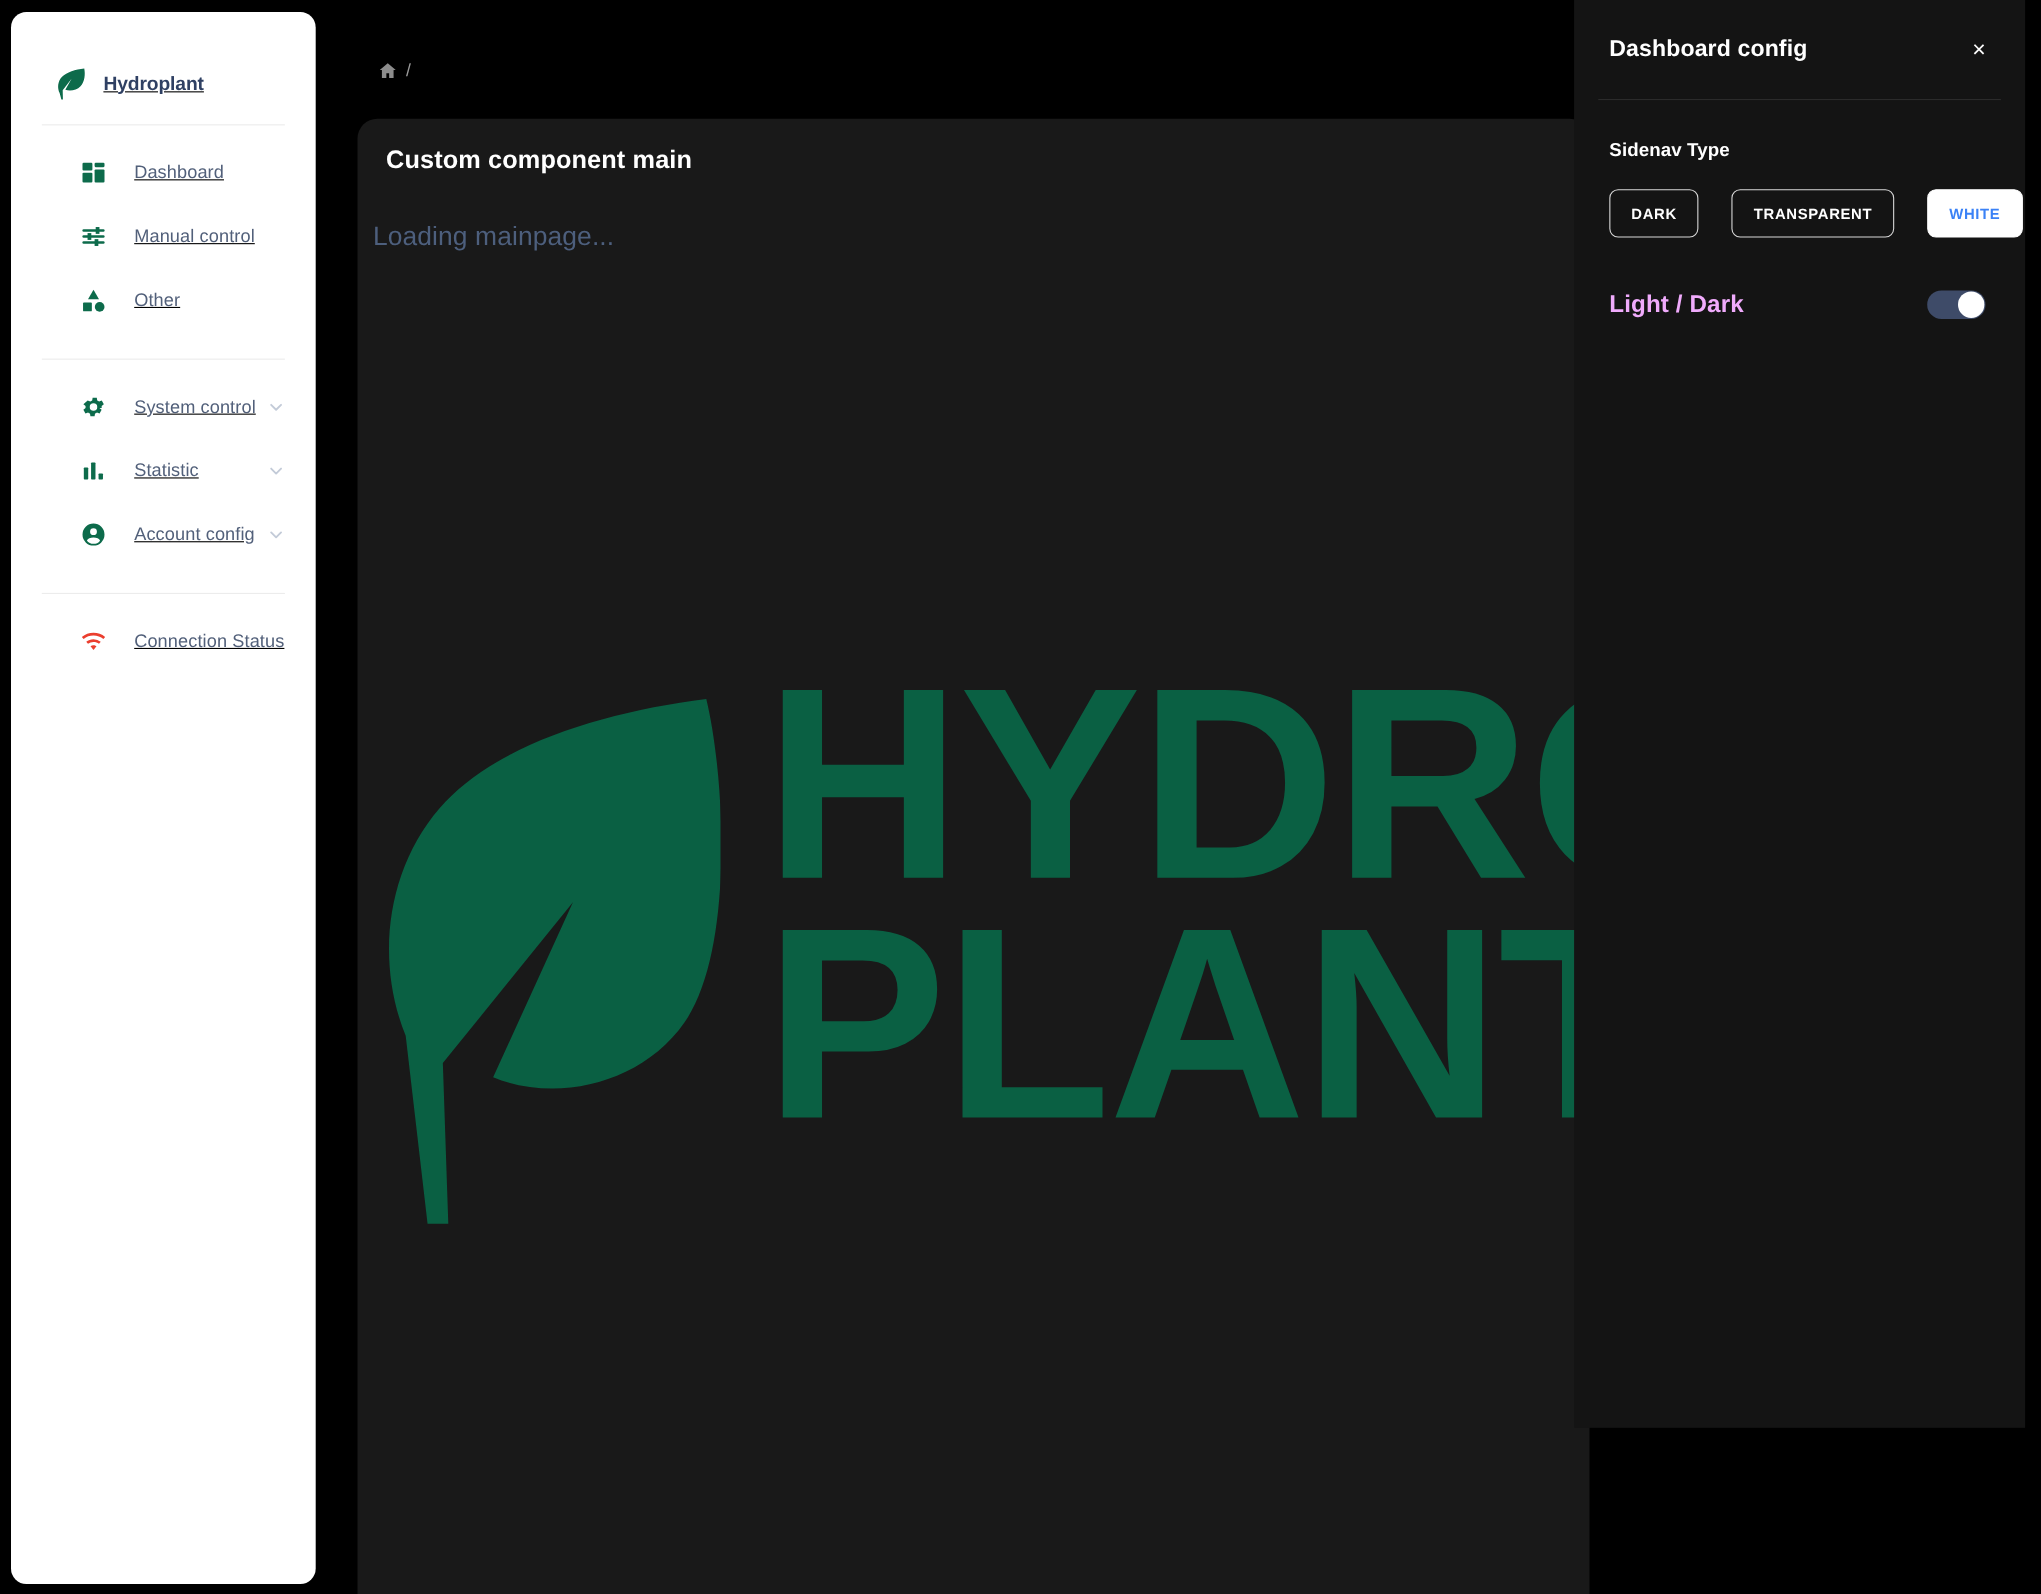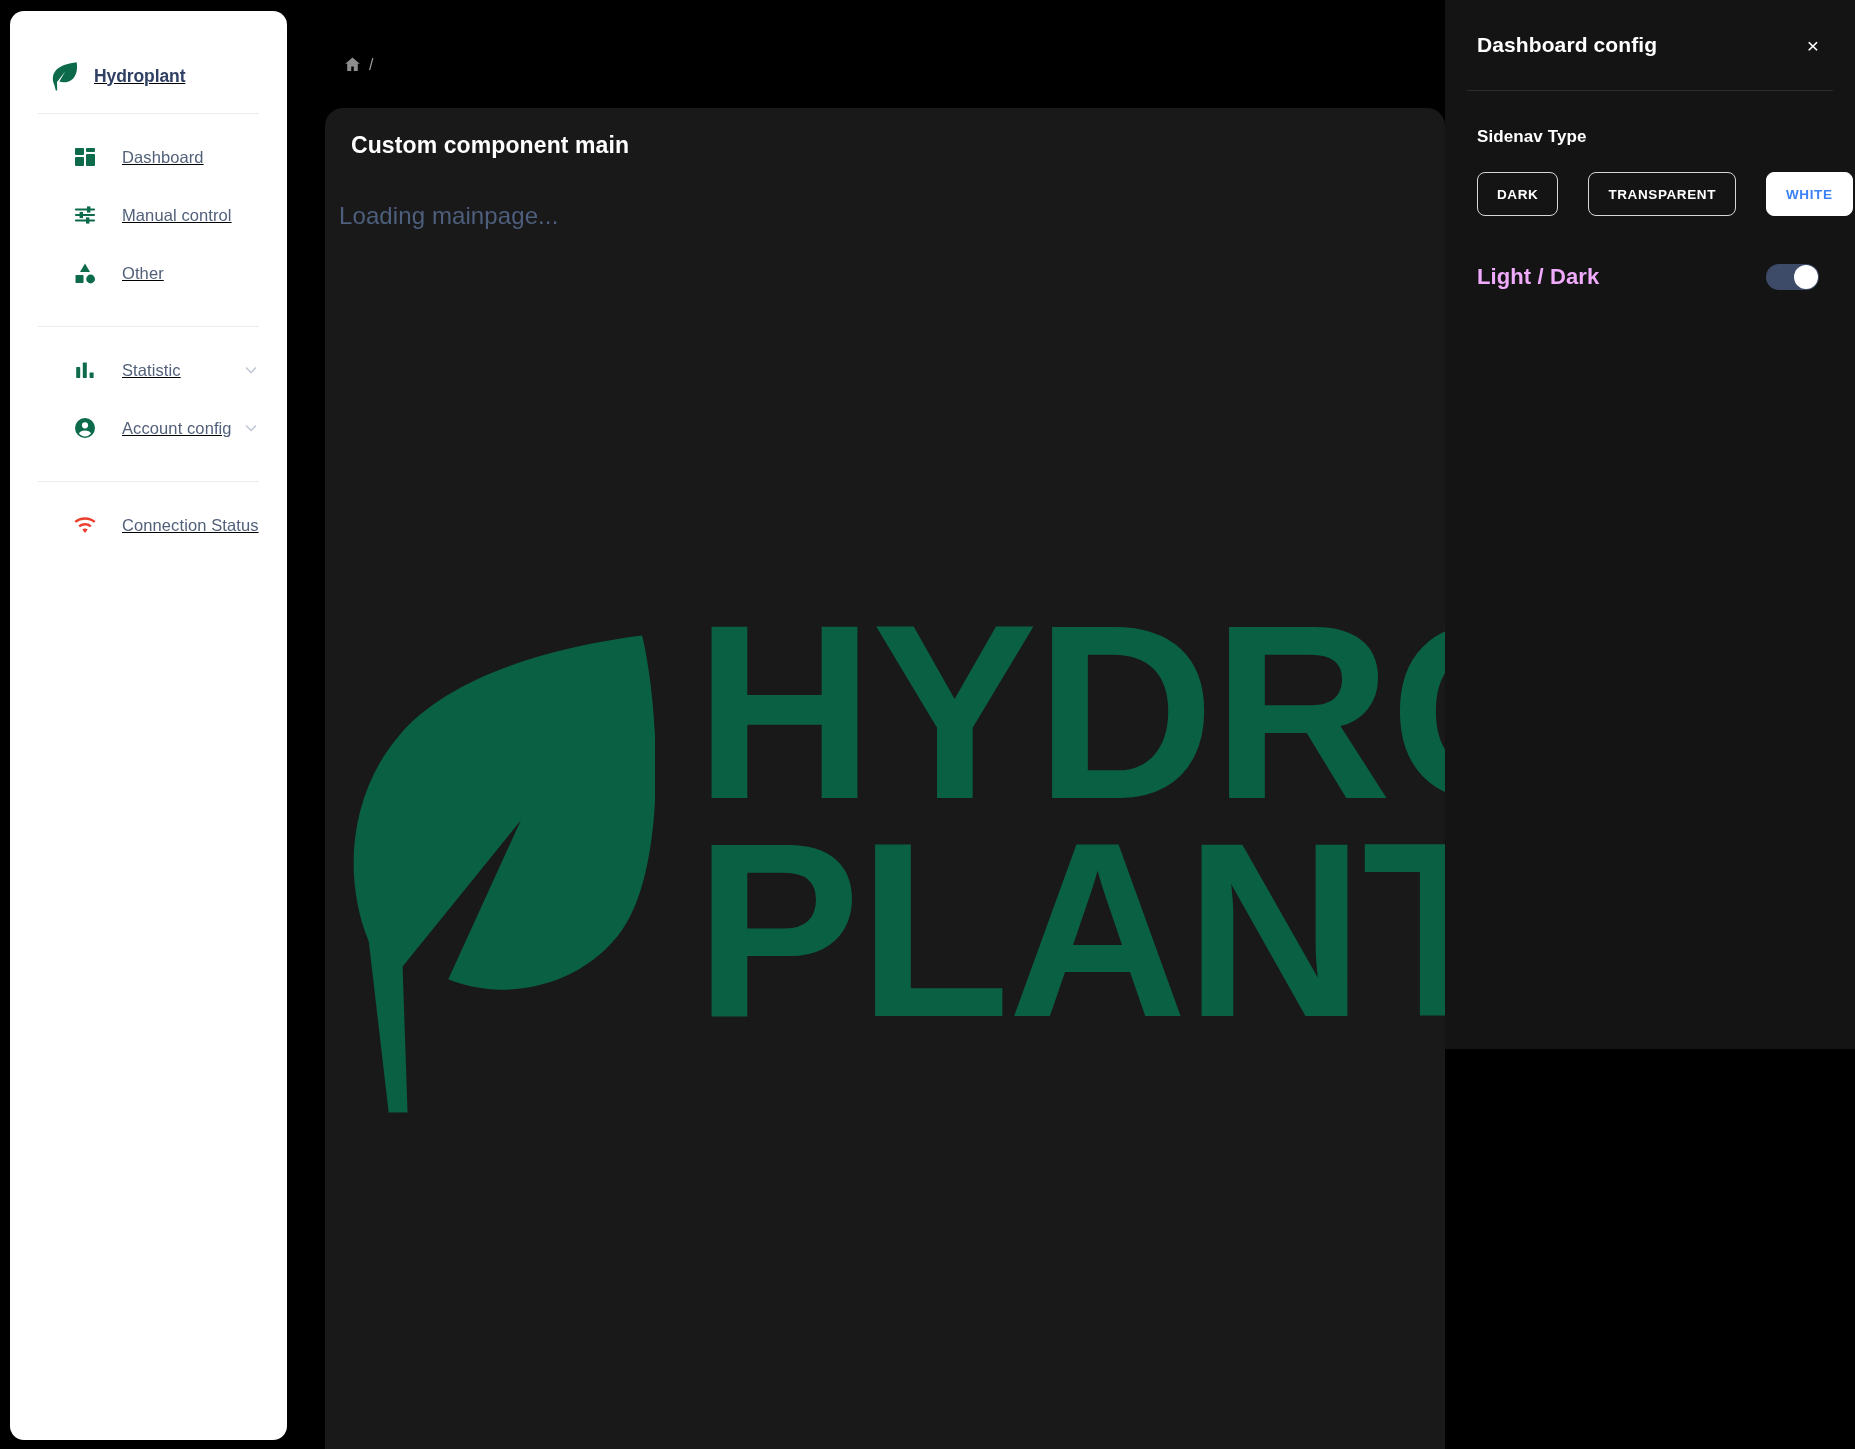--- a/index.html
+++ b/index.html
@@ -168,22 +168,22 @@
     font-size: 248px;
     font-weight: 700;
     color: #0a6043;
     letter-spacing: -2px;
     white-space: nowrap;
   }
 
   
   .config-panel {
     position: absolute;
-    right: 0; top: 0;
-    width: 410px; height: 1049px;
+    right: 14px; top: 0;
+    width: 410px; height: 1298px;
     background: #141414;
     z-index: 6;
   }
   .config-header {
     position: relative;
     height: 90px;
     display: flex;
     align-items: center;
     padding: 0 30px 0 32px;
   }
@@ -332,20 +332,33 @@
         </span>
         <span class="nav-label">Other</span>
       </div>
 
     </nav>
 
     <div class="nav-divider"></div>
 
     <nav class="nav-group">
 
+      <div class="nav-item">
+        <span class="nav-icon">
+          <svg width="24" height="24" viewBox="0 0 24 24" fill="currentColor" aria-hidden="true">
+            <path d="M19.4 13a7.8 7.8 0 0 0 0-2l2-1.6-1.9-3.3-2.4 1a7.6 7.6 0 0 0-1.7-1l-.4-2.6h-3.8l-.4 2.6c-.6.2-1.2.6-1.7 1l-2.4-1L2.8 9.4 4.8 11a7.8 7.8 0 0 0 0 2l-2 1.6 1.9 3.3 2.4-1c.5.4 1.1.8 1.7 1l.4 2.6h3.8l.4-2.6c.6-.2 1.2-.6 1.7-1l2.4 1 1.9-3.3-2-1.6zM12 15.4A3.4 3.4 0 1 1 12 8.6a3.4 3.4 0 0 1 0 6.8z"></path>
+          </svg>
+        </span>
+        <span class="nav-label">System control</span>
+        <span class="nav-chevron">
+          <svg width="16" height="16" viewBox="0 0 16 16" fill="none" stroke="currentColor" stroke-width="1.7" stroke-linecap="round" stroke-linejoin="round" aria-hidden="true">
+            <polyline points="3.5,6 8,10.5 12.5,6"></polyline>
+          </svg>
+        </span>
+      </div>
 
       <div class="nav-item">
         <span class="nav-icon">
           <svg width="24" height="24" viewBox="0 0 24 24" fill="currentColor" aria-hidden="true">
             <rect x="3.2" y="9" width="4" height="11" rx="0.7"></rect>
             <rect x="9.8" y="4.5" width="4" height="15.5" rx="0.7"></rect>
             <rect x="16.6" y="14.5" width="4" height="5.5" rx="0.7"></rect>
           </svg>
         </span>
         <span class="nav-label">Statistic</span>

